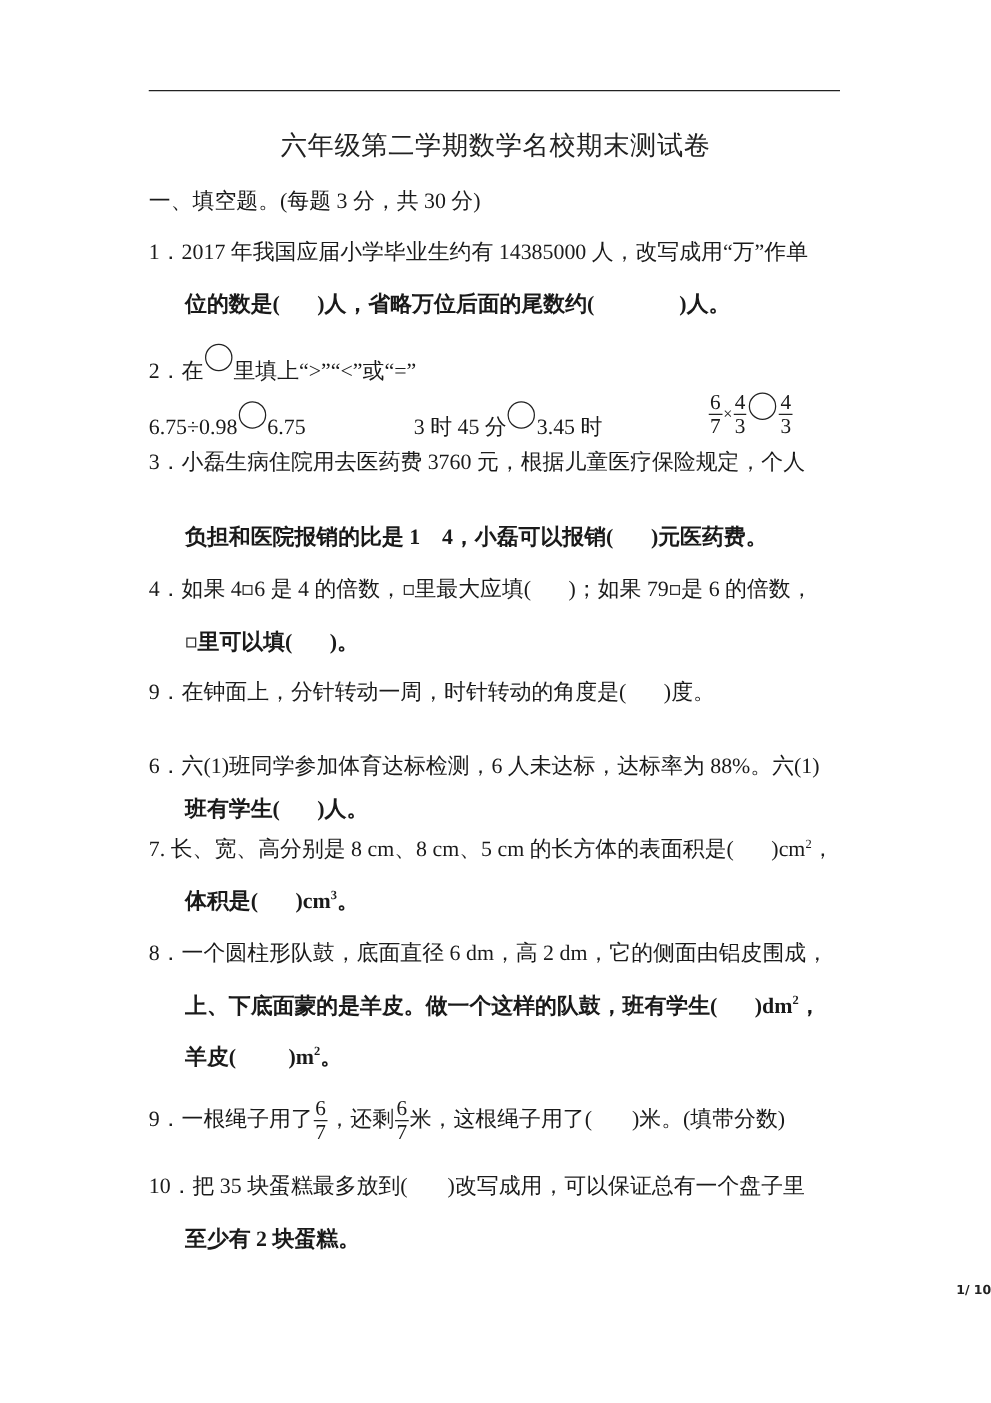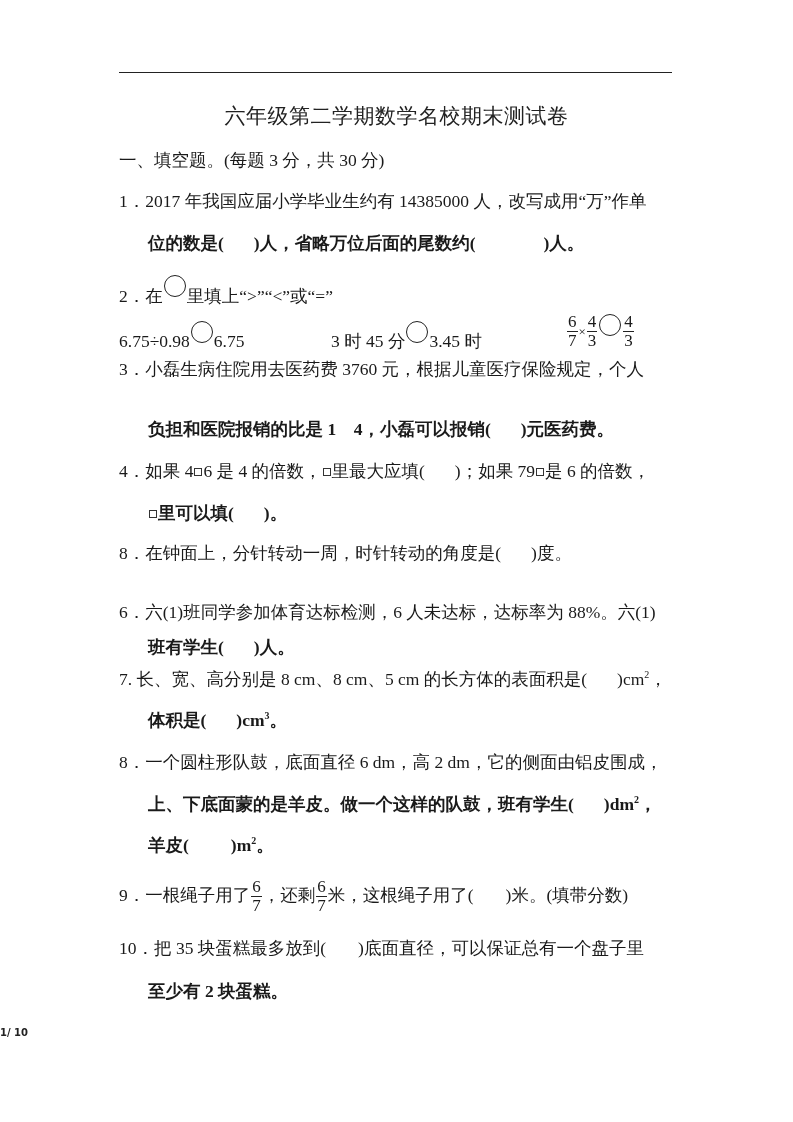--- a/index.html
+++ b/index.html
@@ -10,21 +10,21 @@
            font-family:"DejaVu Sans","Liberation Sans",sans-serif; font-size:21px; color:#222; letter-spacing:0.5px; }
   .line { position:absolute; left:119px; font-size:17.5px; white-space:nowrap; line-height:24px; }
   .indent { left:148px;font-weight:bold; }
   .blank { display:inline-block; }
   .circle { display:inline-block; width:22px; height:22px; border:1.3px solid #222; border-radius:50%;
             vertical-align:-1px; box-sizing:border-box; margin:0 1px; }
   .sq { display:inline-block; width:8px; height:8px; border:1px solid #333; box-sizing:border-box; vertical-align:1px; margin:0 1px; }
   .frac { display:inline-flex; flex-direction:column; align-items:center; vertical-align:middle; line-height:18px; font-size:17px; margin:0 1px; }
   .frac .num { border-bottom:1.2px solid #222; padding:0 1px; }
   sup { font-size:10px; vertical-align:7px; line-height:0; }
-  .pageno { position:absolute; left:0; width:793px; top:1027px; text-align:left;
+  .pageno { position:absolute; left:0; width:793px; top:1027px; text-align:right;
             font-family:"DejaVu Sans","Liberation Sans",sans-serif; font-weight:bold; font-size:10px; color:#222; }
   .frac-cell { position:absolute; top:313px; }
 </style>
 </head>
 <body>
 
 <div class="rule"></div>
 <div class="title">六年级第二学期数学名校期末测试卷</div>
 <div class="line" style="top:148px">一、填空题。(每题 3 分，共 30 分)</div>
 
@@ -61,21 +61,21 @@
 </div>
 
 <div class="line" style="top:459px">
   <span>4．如果 4</span><span class="sq"></span><span>6 是 4 的倍数，</span><span class="sq"></span><span>里最大应填(</span><span class="blank" style="width:30px"></span><span>)；如果 79</span><span class="sq"></span><span>是 6 的倍数，</span>
 </div>
 <div class="line indent" style="top:501px">
   <span class="sq"></span><span>里可以填(</span><span class="blank" style="width:30px"></span><span>)。</span>
 </div>
 
 <div class="line" style="top:541px">
-  <span>8．在钟面上，分针转动一周，时针转动的角度是(</span><span class="blank" style="width:30px"></span><span>)度。</span>
+  <span>9．在钟面上，分针转动一周，时针转动的角度是(</span><span class="blank" style="width:30px"></span><span>)度。</span>
 </div>
 
 <div class="line" style="top:600px">6．六(1)班同学参加体育达标检测，6 人未达标，达标率为 88%。六(1)</div>
 <div class="line indent" style="top:635px">
   <span>班有学生(</span><span class="blank" style="width:30px"></span><span>)人。</span>
 </div>
 
 <div class="line" style="top:667px">
   <span>7. 长、宽、高分别是 8 cm、8 cm、5 cm 的长方体的表面积是(</span><span class="blank" style="width:30px"></span><span>)cm</span><sup>2</sup><span>，</span>
 </div>
@@ -95,17 +95,17 @@
   <span>9．一根绳子用了</span><span class="frac">
       <span class="num">6</span>
       <span>7</span>
     </span><span>，还剩</span><span class="frac">
       <span class="num">6</span>
       <span>7</span>
     </span><span>米，这根绳子用了(</span><span class="blank" style="width:32px"></span><span>)米。(填带分数)</span>
 </div>
 
 <div class="line" style="top:936px">
-  <span>10．把 35 块蛋糕最多放到(</span><span class="blank" style="width:32px"></span><span>)底面直径，可以保证总有一个盘子里</span>
+  <span>10．把 35 块蛋糕最多放到(</span><span class="blank" style="width:32px"></span><span>)改写成用，可以保证总有一个盘子里</span>
 </div>
 <div class="line indent" style="top:979px">至少有 2 块蛋糕。</div>
 
 <div class="pageno">1/ 10</div>
 
 </body></html>

